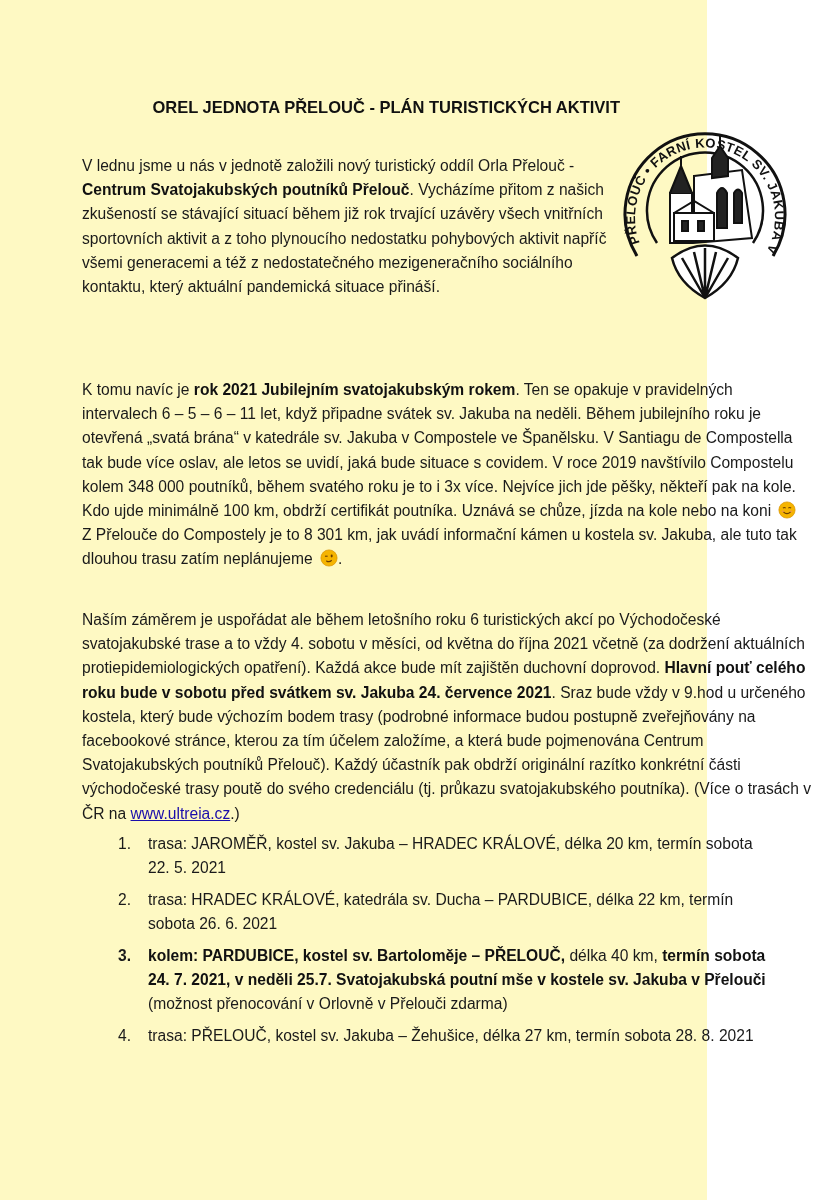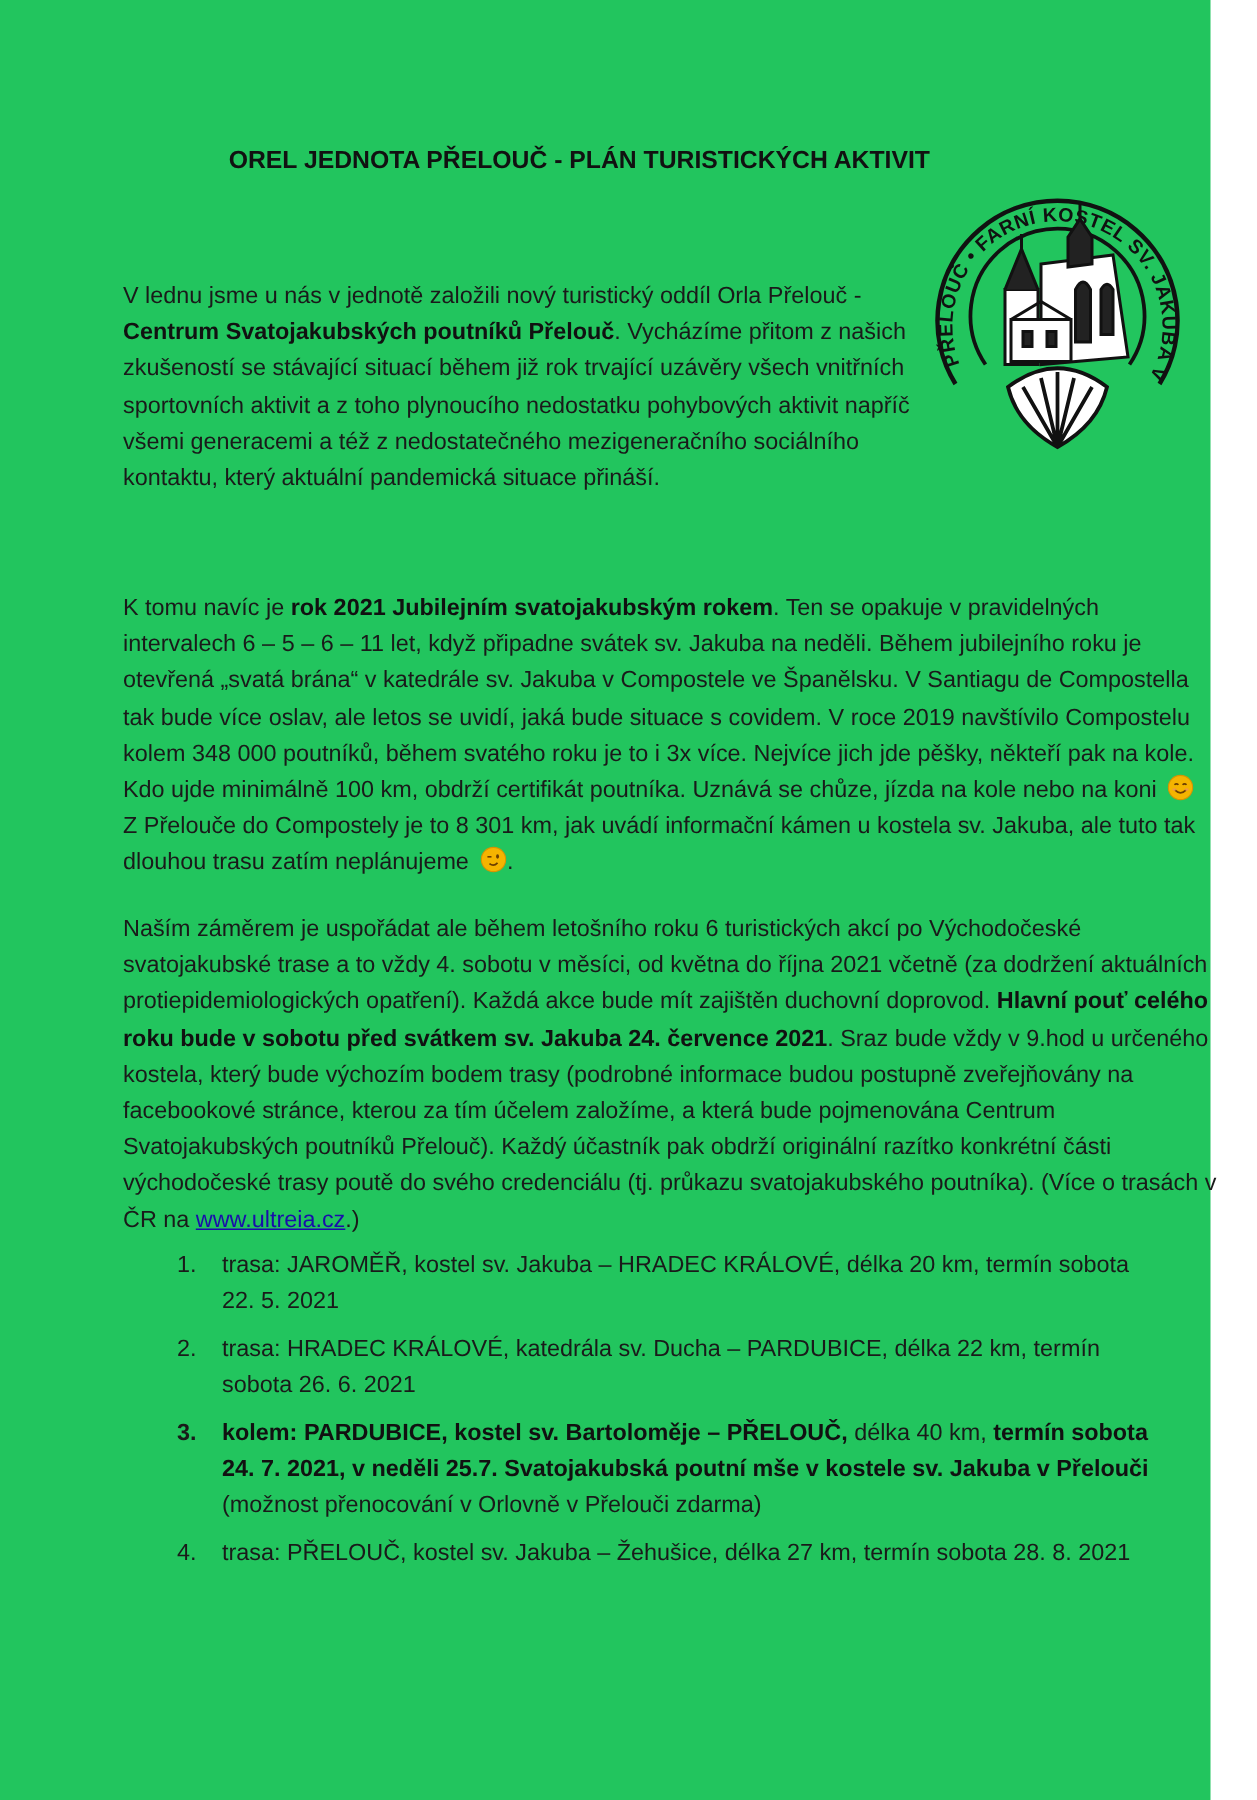--- a/index.html
+++ b/index.html
@@ -1,32 +1,32 @@
 <!DOCTYPE html>
 <html><head>
   <meta charset="utf-8">
   <style>
     html, body { margin: 0; padding: 0; background: #ffffff; }
     body {
       width: 838px; height: 1200px; position: relative; overflow: hidden;
       font-family: "Liberation Sans", sans-serif;
       color: #1a1a1a;
     }
-    .page { position: absolute; left: 0; top: 0; width: 807px; height: 1200px; background: #22c55e; }
+    .page { position: absolute; left: 0; top: 0; width: 707px; height: 1200px; background: #fef9c3; }
     .title {
       position: absolute; left: 100px; top: 95px; width: 520px;
       font-weight: bold; font-size: 16.5px; line-height: 24px; text-align: right; color: #111;
     }
     .logo { position: absolute; left: 612px; top: 98px; width: 186px; height: 204px; }
     .para {
       position: absolute; left: 82px; font-size: 15.6px; line-height: 24.2px; color: #1a1a1a;
     }
-    .p1 { top: 154px; width: 530px; margin-top: 32px; }
+    .p1 { top: 154px; width: 530px; }
     .p2 { top: 318px; width: 720px; }
-    .p3 { top: 378px; width: 720px; margin-top: 16px; }
+    .p3 { top: 378px; width: 720px; }
     .p4 { top: 608px; width: 730px; }
     b { font-weight: bold; color: #111; }
     .emoji {
       display: inline-block; width: 18px; height: 18px; vertical-align: -3px; margin-left: 3px;
     }
     .link { color: #1a0dab; text-decoration: underline; }
     .list { position: absolute; left: 118px; width: 650px; font-size: 15.6px; line-height: 24.2px; }
     .li { position: relative; padding-left: 30px; }
     .li .num { position: absolute; left: 0; top: 0; }
     .li1 { position: absolute; top: 832px; }

